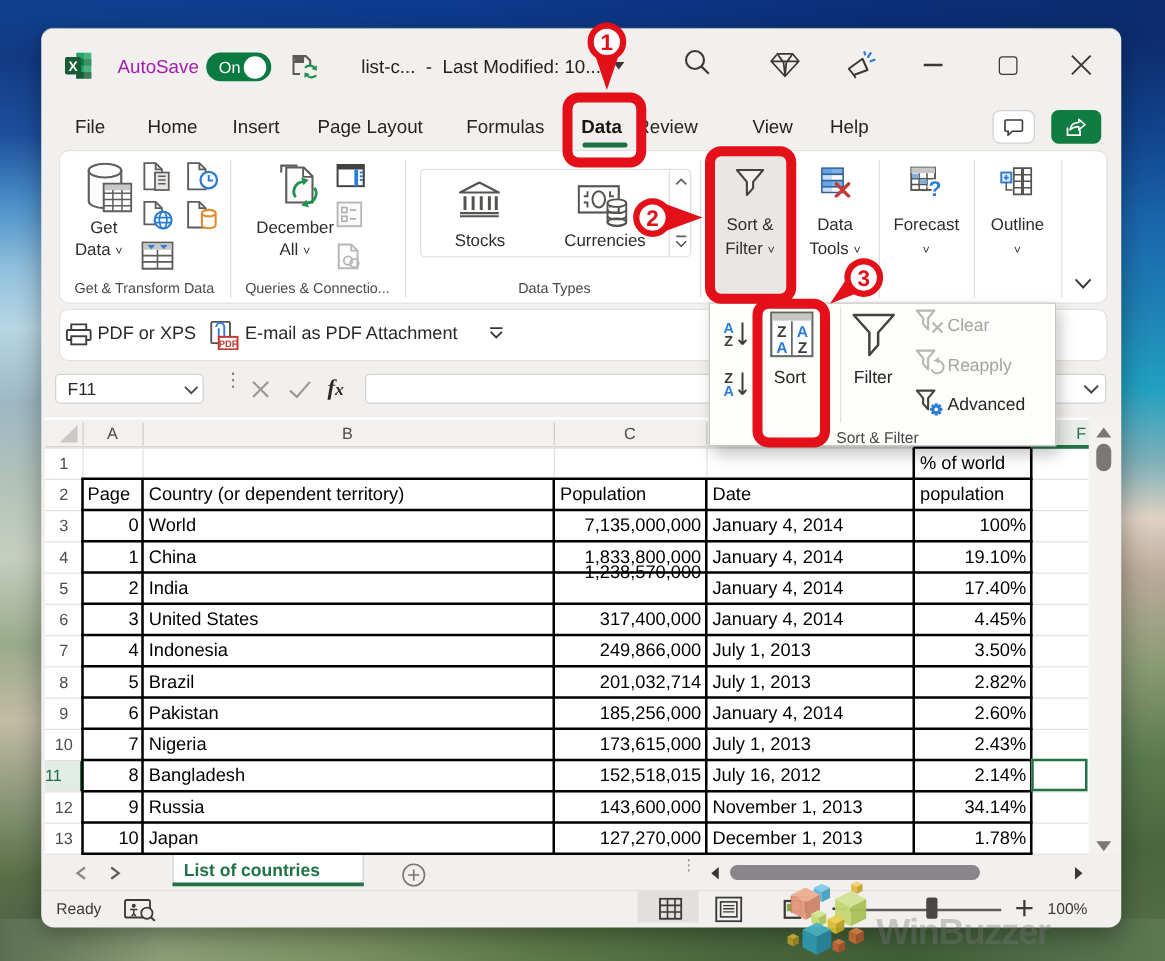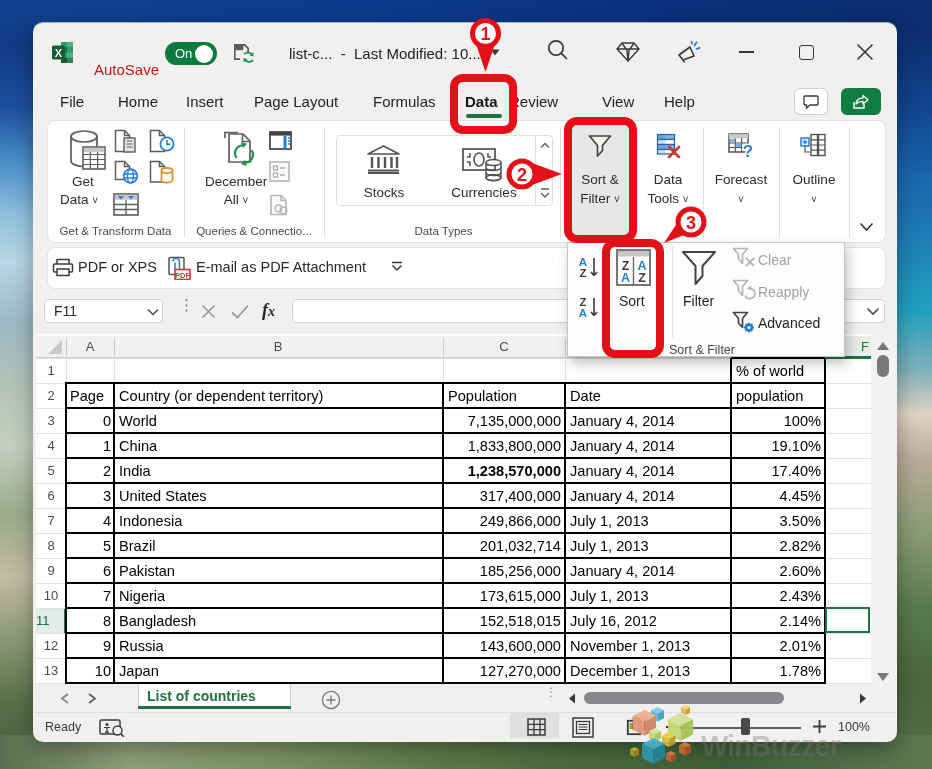--- a/index.html
+++ b/index.html
@@ -48,21 +48,21 @@
 <div id="titlebar">
 
   <svg class="lay" style="left:52px;top:42px;" width="22" height="21" viewBox="0 0 22 21">
     <rect x="9" y="0" width="12" height="21" fill="#21a366"></rect>
     <rect x="9" y="5.2" width="12" height="5.3" fill="#107c41"></rect>
     <rect x="9" y="15.7" width="12" height="5.3" fill="#185c37"></rect>
     <rect x="15" y="0" width="6" height="21" fill="rgba(255,255,255,0.18)"></rect>
     <rect x="0" y="3.5" width="13" height="14" rx="1.5" fill="#185c37"></rect>
     <text x="6.5" y="15" font-size="11" font-weight="bold" fill="#fff" text-anchor="middle" font-family="Liberation Sans">X</text>
   </svg>
-  <div class="lay" style="left:94px;top:45px;font-size:15px;color:#b91c1c;margin-top:16px;">AutoSave</div>
+  <div class="lay" style="left:94px;top:45px;font-size:15px;color:#a21caf;">AutoSave</div>
 
   <div class="lay" style="left:165px;top:42px;width:52px;height:23px;background:#0b7a40;border-radius:12px;"></div>
   <div class="lay" style="left:175px;top:46px;font-size:13px;color:#fff;">On</div>
   <div class="lay" style="left:195px;top:44.5px;width:18px;height:18px;background:#fff;border-radius:50%;"></div>
 
   <svg class="lay" style="left:232px;top:42px;" width="23" height="22" viewBox="0 0 23 22">
     <path d="M2 2 h11 l4 4 v5 h-1.7 v-4.3 l-3-3 h-1.1 v4.6 h-7.5 v-4.6 h-0.1 v12.6 h4.4 v1.7 h-6 z" fill="#5c5a58"></path>
     <rect x="9.2" y="2.8" width="2.1" height="3.8" fill="#5c5a58"></rect>
     <path d="M12 12.2 a5.3 5.3 0 0 1 8.3 0.8" fill="none" stroke="#1e9150" stroke-width="1.8"></path>
     <path d="M21.6 10.2 l-0.3 4.3 -4.1-1.3 z" fill="#1e9150"></path>
@@ -407,21 +407,21 @@
   <div class="cellt" style="left:443px;top:413px;width:118px;text-align:right;">7,135,000,000</div>
   <div class="cellt" style="left:570px;top:413px;">January 4, 2014</div>
   <div class="cellt" style="left:731px;top:413px;width:90px;text-align:right;">100%</div>
   <div class="cellt" style="left:66px;top:438px;width:45px;text-align:right;">1</div>
   <div class="cellt" style="left:119px;top:438px;">China</div>
   <div class="cellt" style="left:443px;top:438px;width:118px;text-align:right;">1,833,800,000</div>
   <div class="cellt" style="left:570px;top:438px;">January 4, 2014</div>
   <div class="cellt" style="left:731px;top:438px;width:90px;text-align:right;">19.10%</div>
   <div class="cellt" style="left:66px;top:463px;width:45px;text-align:right;">2</div>
   <div class="cellt" style="left:119px;top:463px;">India</div>
-  <div class="cellt" style="left:443px;top:463px;width:118px;text-align:right;font-weight:bold;">1,238,570,000</div>
+  <div class="cellt" style="left:443px;top:450px;width:118px;text-align:right;">1,238,570,000</div>
   <div class="cellt" style="left:570px;top:463px;">January 4, 2014</div>
   <div class="cellt" style="left:731px;top:463px;width:90px;text-align:right;">17.40%</div>
   <div class="cellt" style="left:66px;top:488px;width:45px;text-align:right;">3</div>
   <div class="cellt" style="left:119px;top:488px;">United States</div>
   <div class="cellt" style="left:443px;top:488px;width:118px;text-align:right;">317,400,000</div>
   <div class="cellt" style="left:570px;top:488px;">January 4, 2014</div>
   <div class="cellt" style="left:731px;top:488px;width:90px;text-align:right;">4.45%</div>
   <div class="cellt" style="left:66px;top:513px;width:45px;text-align:right;">4</div>
   <div class="cellt" style="left:119px;top:513px;">Indonesia</div>
   <div class="cellt" style="left:443px;top:513px;width:118px;text-align:right;">249,866,000</div>
@@ -444,21 +444,21 @@
   <div class="cellt" style="left:731px;top:588px;width:90px;text-align:right;">2.43%</div>
   <div class="cellt" style="left:66px;top:613px;width:45px;text-align:right;">8</div>
   <div class="cellt" style="left:119px;top:613px;">Bangladesh</div>
   <div class="cellt" style="left:443px;top:613px;width:118px;text-align:right;">152,518,015</div>
   <div class="cellt" style="left:570px;top:613px;">July 16, 2012</div>
   <div class="cellt" style="left:731px;top:613px;width:90px;text-align:right;">2.14%</div>
   <div class="cellt" style="left:66px;top:638px;width:45px;text-align:right;">9</div>
   <div class="cellt" style="left:119px;top:638px;">Russia</div>
   <div class="cellt" style="left:443px;top:638px;width:118px;text-align:right;">143,600,000</div>
   <div class="cellt" style="left:570px;top:638px;">November 1, 2013</div>
-  <div class="cellt" style="left:731px;top:638px;width:90px;text-align:right;">2.01%</div>
+  <div class="cellt" style="left:731px;top:638px;width:90px;text-align:right;">34.14%</div>
   <div class="cellt" style="left:66px;top:663px;width:45px;text-align:right;">10</div>
   <div class="cellt" style="left:119px;top:663px;">Japan</div>
   <div class="cellt" style="left:443px;top:663px;width:118px;text-align:right;">127,270,000</div>
   <div class="cellt" style="left:570px;top:663px;">December 1, 2013</div>
   <div class="cellt" style="left:731px;top:663px;width:90px;text-align:right;">1.78%</div>
   <div class="lay" style="left:825px;top:607px;width:45px;height:26px;border:2px solid #217346;box-sizing:border-box;z-index:7;background:#fff;"></div>
   <svg class="lay" style="left:876px;top:341px;z-index:7;" width="14" height="10" viewBox="0 0 14 10">
       <path d="M7 1 L13 9 H1 Z" fill="#7a7876"></path>
     </svg>
   <div class="lay" style="left:877px;top:355px;width:12px;height:22px;background:#7a7876;border-radius:6px;z-index:7;"></div>

